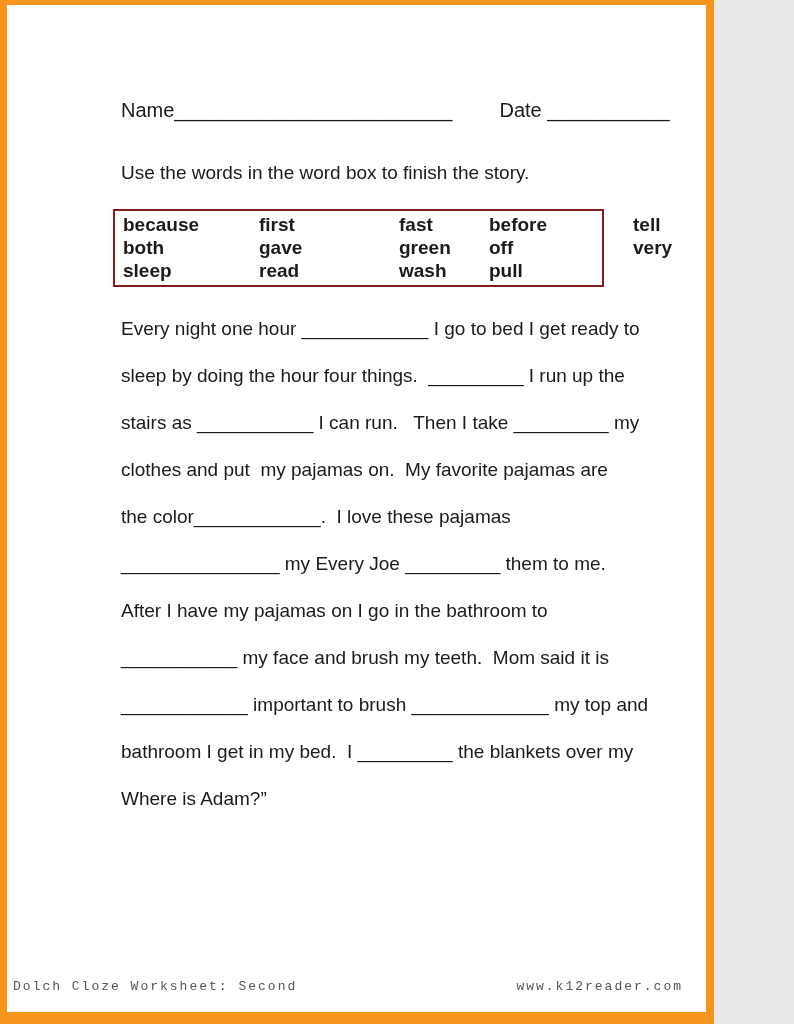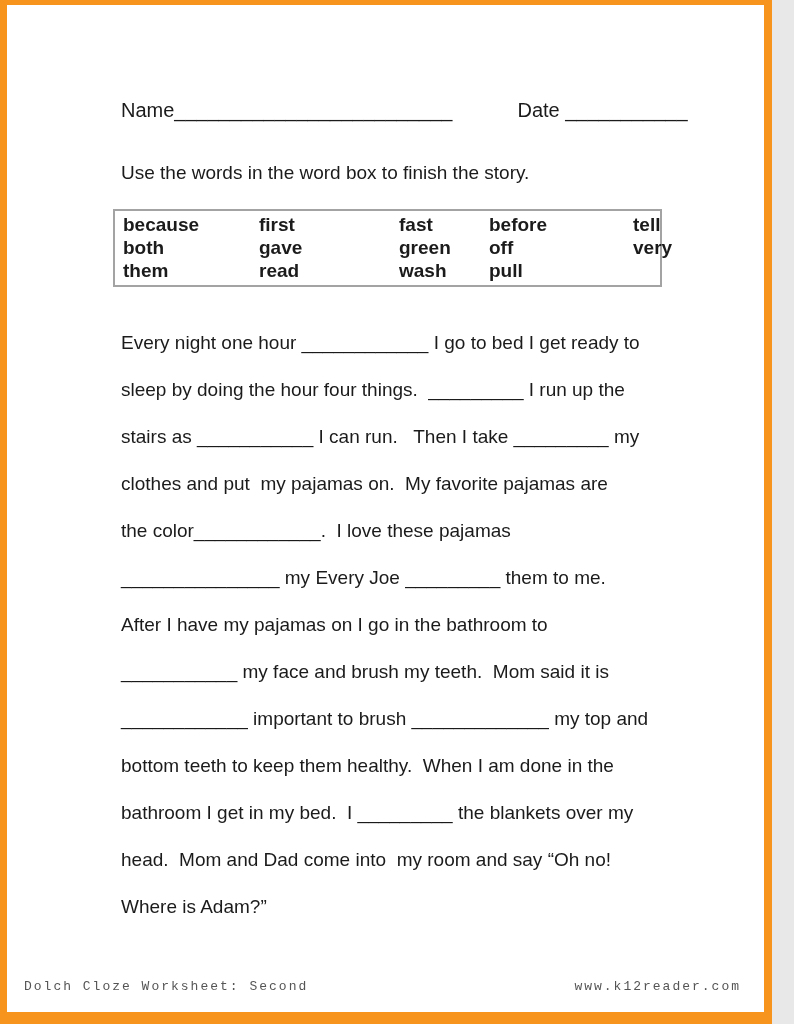--- a/index.html
+++ b/index.html
@@ -1,19 +1,19 @@
 <!DOCTYPE html>
 <html><head>
 <meta charset="utf-8">
 <style>
   * { margin: 0; padding: 0; box-sizing: border-box; }
   html, body { background: #e8e8e8; }
   .page {
     position: relative;
-    width: 772px;
+    width: 714px;
     height: 1024px;
     background: #ffffff;
     border-style: solid;
     border-color: #F7941E;
     border-width: 5px 8px 12px 7px;
     font-family: "Liberation Sans", sans-serif;
     color: #1b1b1b;
     overflow: hidden;
   }
   .content {
@@ -21,55 +21,55 @@
   }
   .indent { margin-left: 8px; }
   .header-row {
     display: flex;
     align-items: flex-end;
     font-size: 20px;
     line-height: 24px;
     white-space: pre;
   }
   .blank-line { letter-spacing: 0; white-space: pre; }
-  .date-group { margin-left: 65px; }
+  .date-group { margin-left: 47px; }
   .instruction {
     margin-top: 39px;
     font-size: 19px;
     line-height: 24px;
     white-space: pre;
   }
   .word-box {
     margin-top: 24px;
-    border: 2px solid #a3a3a3;
+    border: 2px solid #7f1d1d;
     padding: 2px 8px 3px 8px;
     display: grid;
     grid-template-columns: 136px 140px 90px 144px 1fr;
     width: 100%;
   }
   .word-col { display: flex; flex-direction: column; }
   .word-item {
     font-size: 19px;
     font-weight: bold;
     line-height: 23px;
     white-space: pre;
   }
-  .story { margin-top: 44px; }
+  .story { margin-top: 30px; }
   .story-line {
     font-size: 19px;
     line-height: 24px;
     margin-bottom: 23px;
     white-space: pre;
   }
   .footer {
     position: absolute;
     left: 0; right: 0; bottom: 18px;
     display: flex;
     justify-content: space-between;
-    padding: 0 23px 0 17px;
+    padding: 0 23px 0 6px;
     font-family: "Liberation Mono", monospace;
     font-size: 13px;
     letter-spacing: 2px;
     color: #555555;
     white-space: pre;
   }
 </style>
 </head>
 <body>
 
@@ -80,21 +80,21 @@
       <span>Name</span><span class="blank-line">_________________________</span>
       <span class="date-group">Date </span><span class="blank-line">___________</span>
     </div>
 
     <div class="instruction indent">Use the words in the word box to finish the story.</div>
 
     <div class="word-box">
       <div class="word-col">
         <span class="word-item">because</span>
         <span class="word-item">both</span>
-        <span class="word-item">them</span>
+        <span class="word-item">sleep</span>
       </div>
       <div class="word-col">
         <span class="word-item">first</span>
         <span class="word-item">gave</span>
         <span class="word-item">read</span>
       </div>
       <div class="word-col">
         <span class="word-item">fast</span>
         <span class="word-item">green</span>
         <span class="word-item">wash</span>
@@ -113,23 +113,21 @@
     <div class="story indent">
       <div class="story-line">Every night one hour ____________ I go to bed I get ready to</div>
       <div class="story-line">sleep by doing the hour four things.  _________ I run up the</div>
       <div class="story-line">stairs as ___________ I can run.   Then I take _________ my</div>
       <div class="story-line">clothes and put  my pajamas on.  My favorite pajamas are</div>
       <div class="story-line">the color____________.  I love these pajamas</div>
       <div class="story-line">_______________ my Every Joe _________ them to me.</div>
       <div class="story-line">After I have my pajamas on I go in the bathroom to</div>
       <div class="story-line">___________ my face and brush my teeth.  Mom said it is</div>
       <div class="story-line">____________ important to brush _____________ my top and</div>
-      <div class="story-line">bottom teeth to keep them healthy.  When I am done in the</div>
       <div class="story-line">bathroom I get in my bed.  I _________ the blankets over my</div>
-      <div class="story-line">head.  Mom and Dad come into  my room and say “Oh no!</div>
       <div class="story-line">Where is Adam?”</div>
     </div>
 
   </div>
 
   <div class="footer">
     <span>Dolch Cloze Worksheet: Second</span>
     <span>www.k12reader.com</span>
   </div>
 </div>

